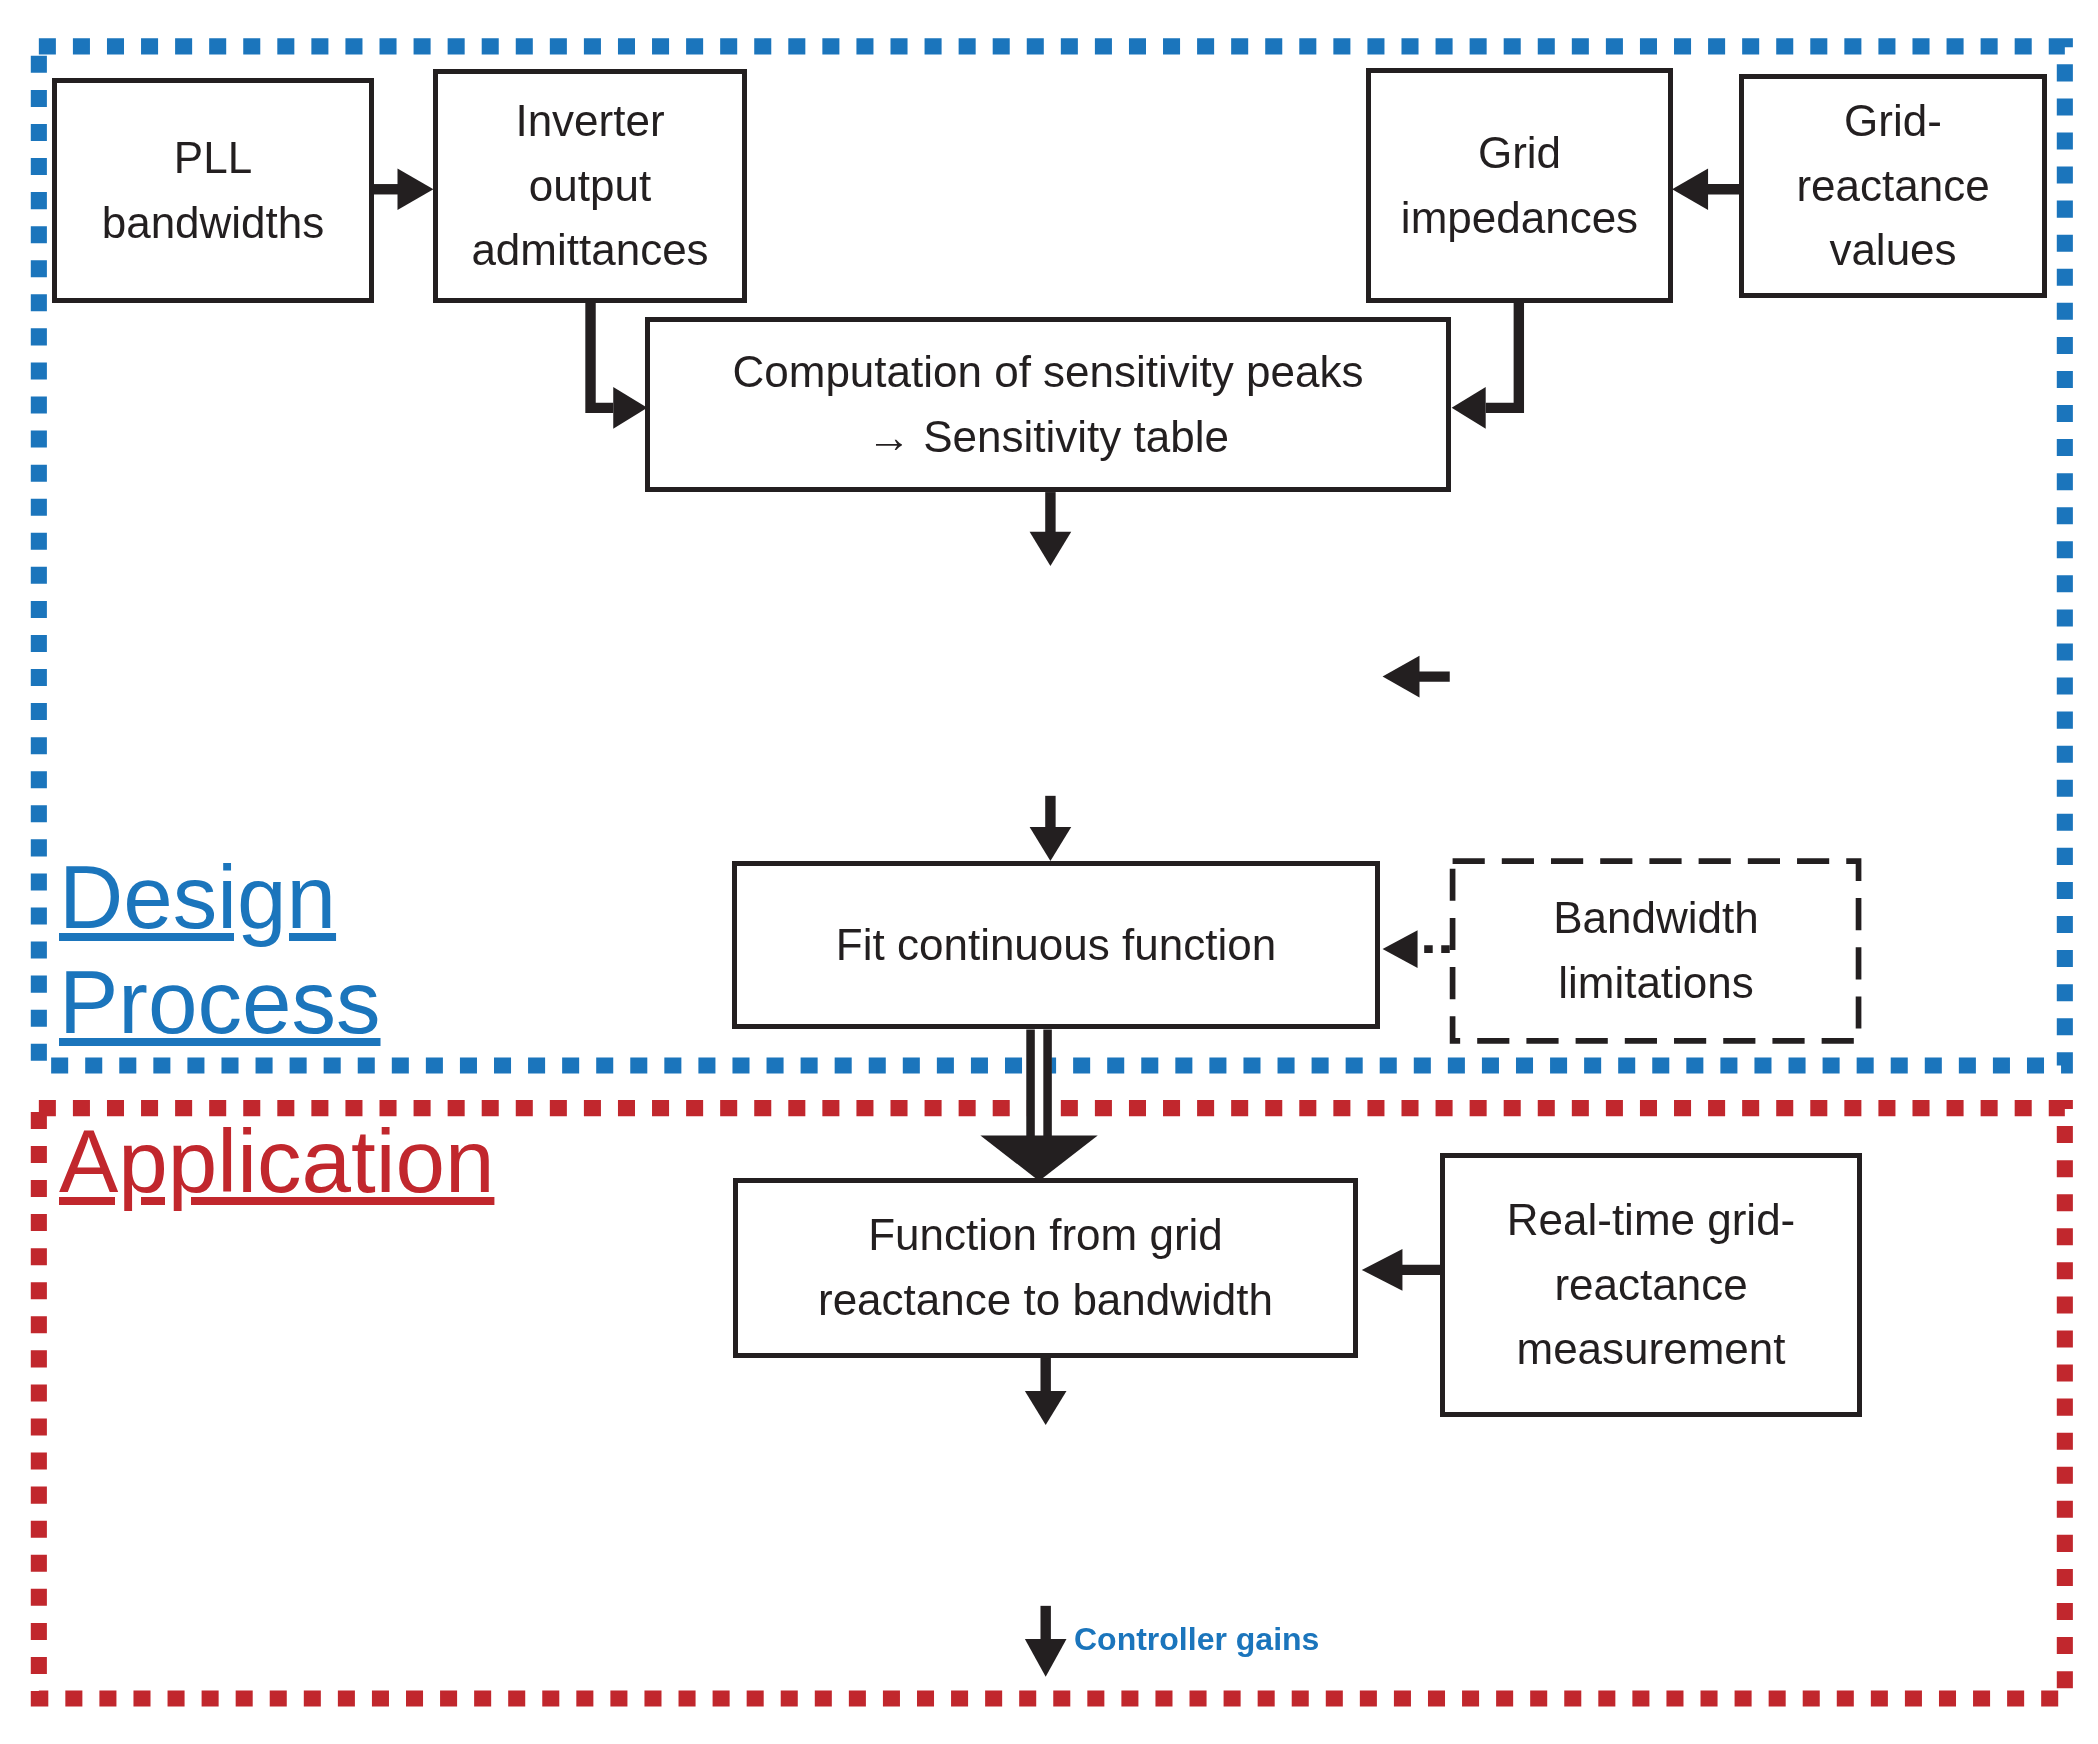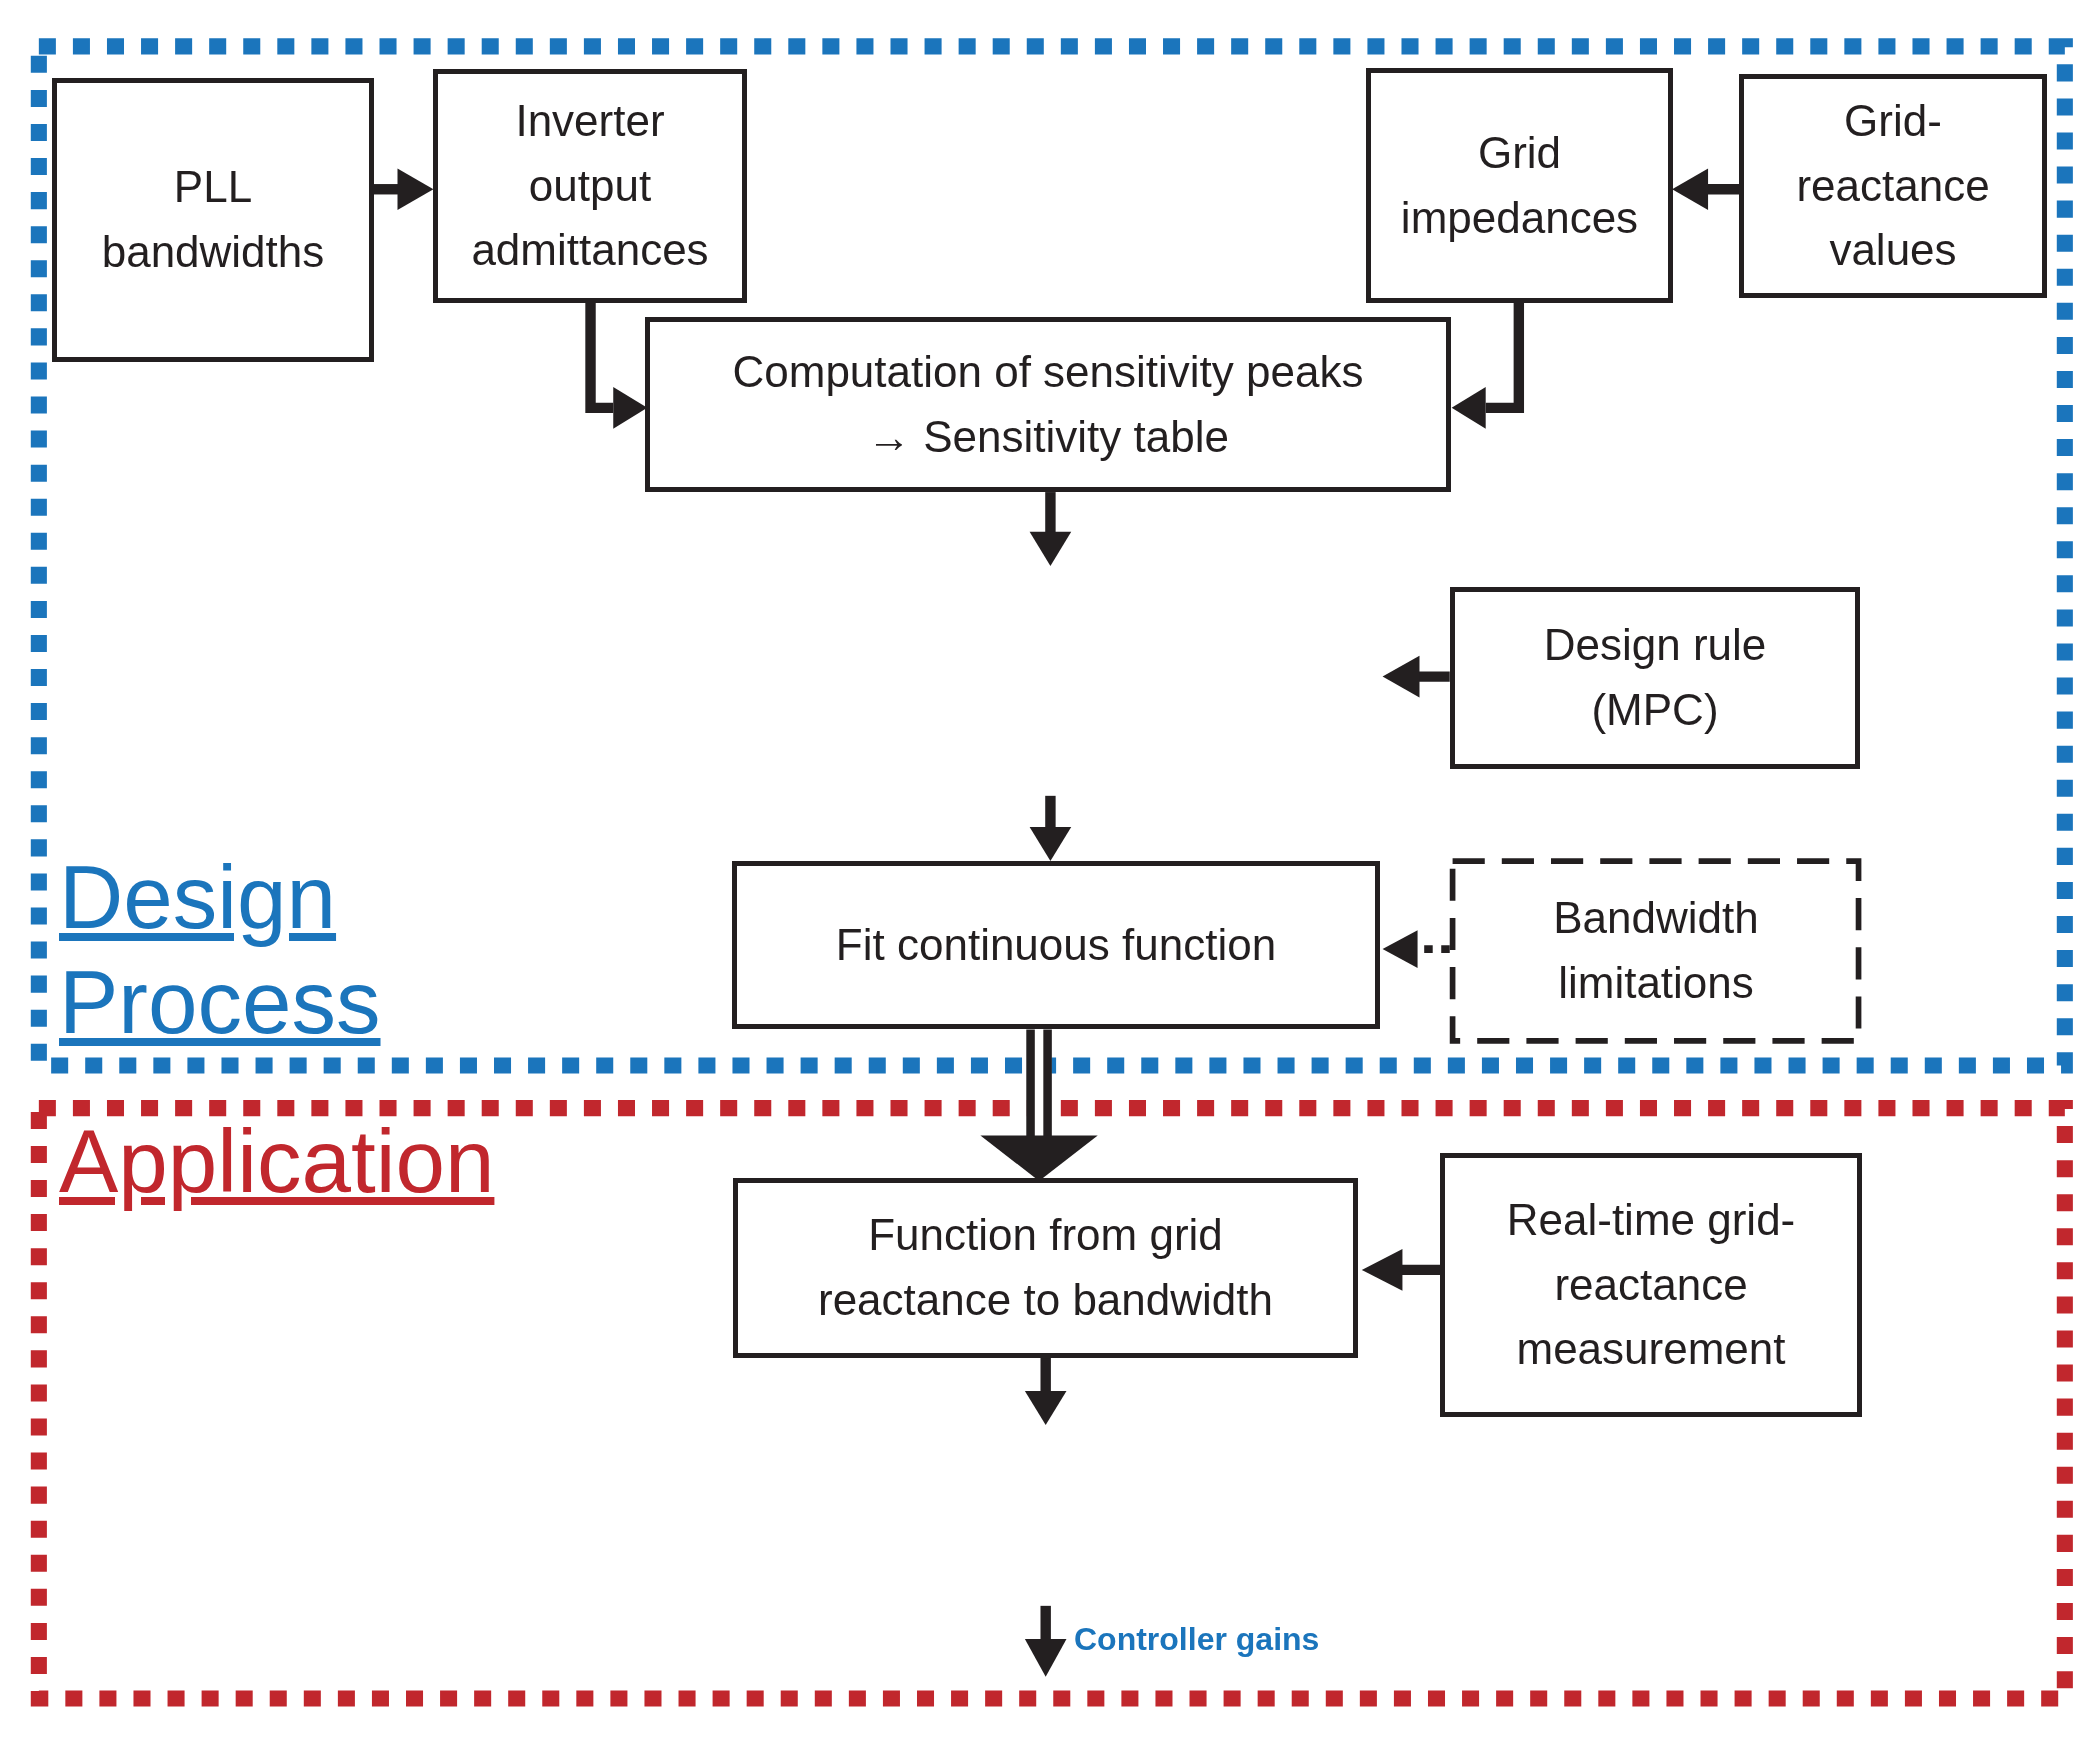--- a/index.html
+++ b/index.html
@@ -97,21 +97,21 @@
     <g>
       <line x1="1105" y1="1697" x2="1105" y2="1734" stroke="#231F20" stroke-width="11"></line>
       <polygon points="1083,1732 1127,1732 1105,1772" fill="#231F20"></polygon>
     </g>
   </svg>
 
   <div class="region-label blue" style="left:59px;top:845px;">Design
 Process</div>
   <div class="region-label red" style="left:59px;top:1109px;">Application</div>
 
-  <div class="box" style="left:52px;top:78px;width:322px;height:284px;">
+  <div class="box" style="left:52px;top:78px;width:322px;height:225px;">
     <span class="lbl">PLL
 bandwidths</span>
   </div>
 
   <div class="box" style="left:433px;top:69px;width:314px;height:234px;">
     <span class="lbl">Inverter
 output
 admittances</span>
   </div>
 
@@ -125,24 +125,20 @@
 reactance
 values</span>
   </div>
 
   <div class="box" style="left:645px;top:317px;width:806px;height:175px;">
     <span class="lbl">Computation of sensitivity peaks
 → Sensitivity table</span>
   </div>
 
 
-  <div class="box" style="left:1450px;top:587px;width:410px;height:182px;">
-    <span class="lbl">Design rule
-(MPC)</span>
-  </div>
 
   <div class="box" style="left:732px;top:861px;width:648px;height:168px;">
     <span class="lbl">Fit continuous function</span>
   </div>
 
   <div class="box dashed" style="left:1450px;top:858px;width:412px;height:185px;">
     <span class="lbl">Bandwidth
 limitations</span>
   </div>
 

